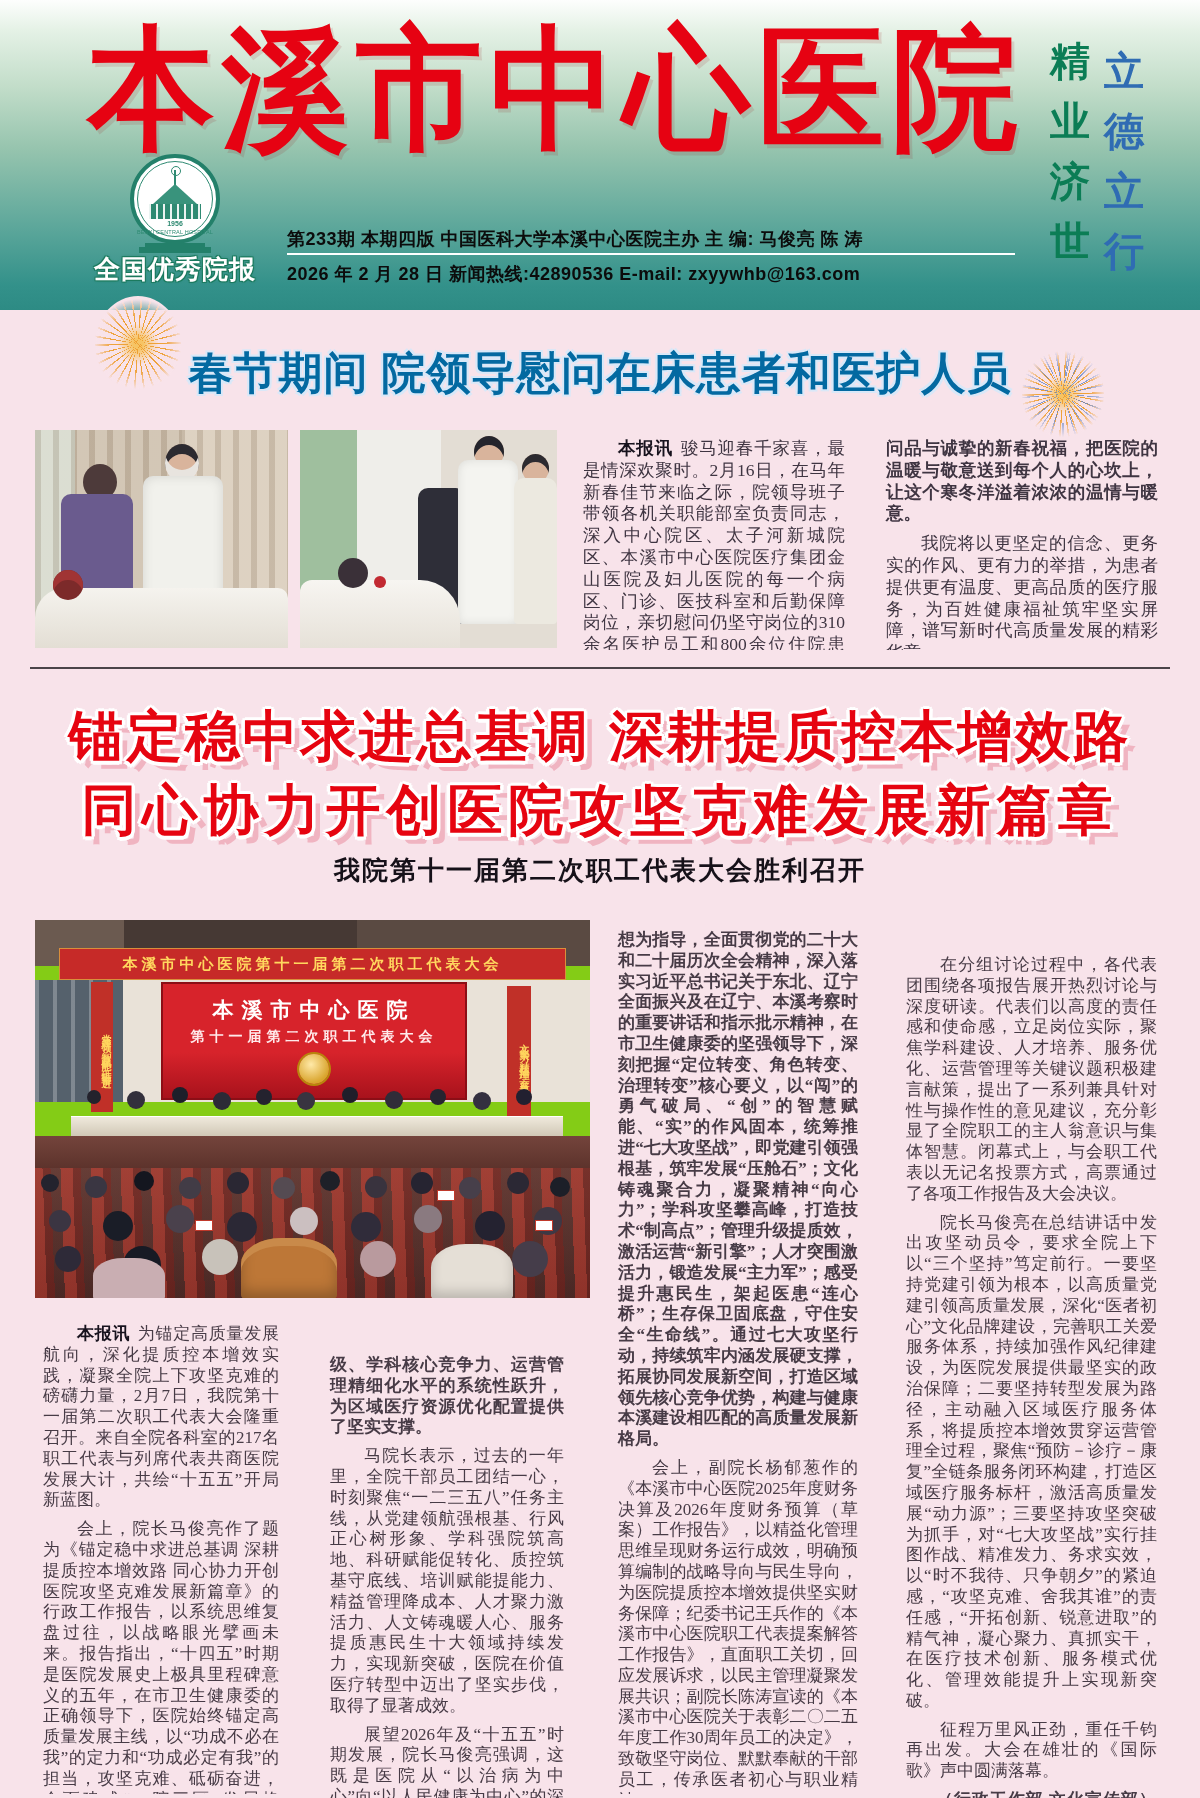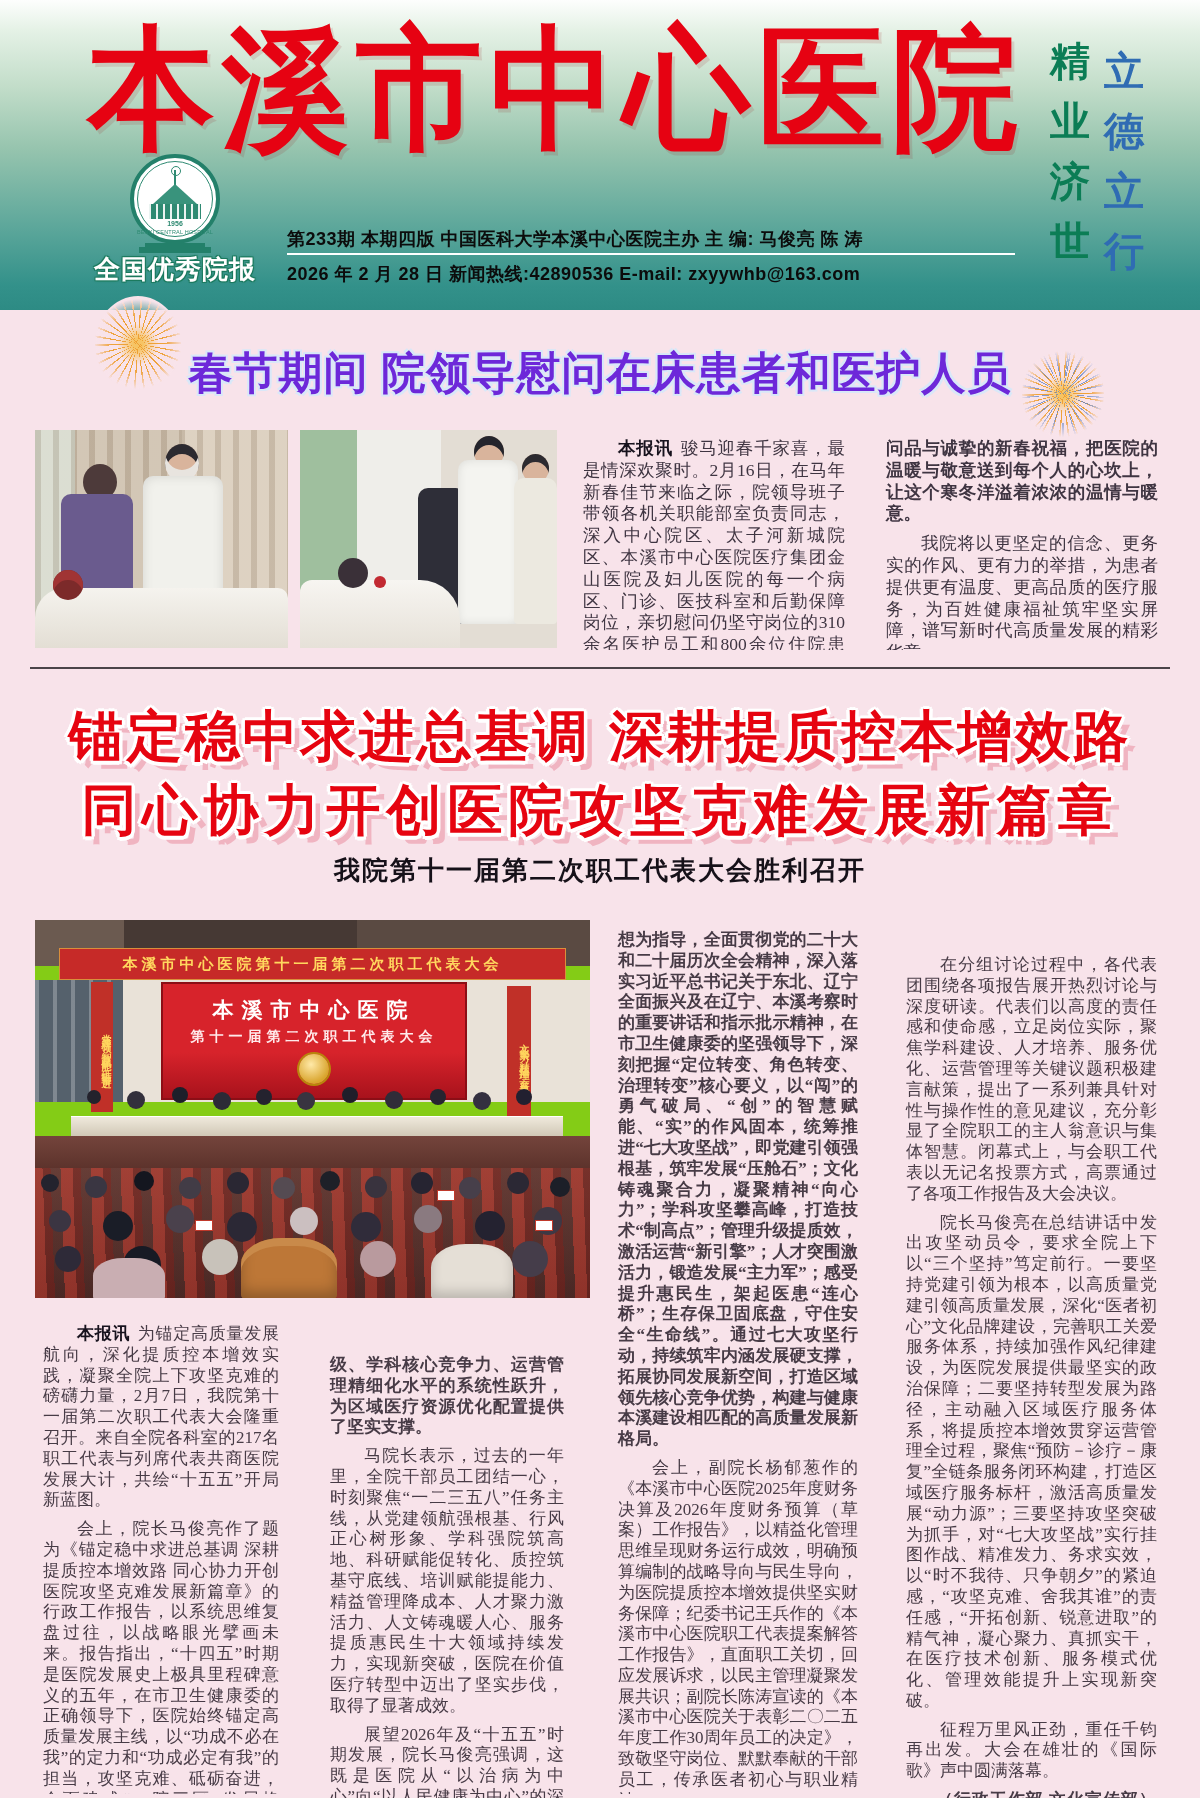--- a/index.html
+++ b/index.html
@@ -37,21 +37,21 @@
     font-size:26px;font-weight:900;color:#fff;letter-spacing:1px;
     text-shadow:1px 1px 0 #1b7a5e,-1px -1px 0 #1b7a5e,1px -1px 0 #1b7a5e,-1px 1px 0 #1b7a5e,0 0 3px #1b7a5e;}
 
   #pubinfo{position:absolute;left:287px;top:0;width:730px;height:310px;}
   #pub-line1{position:absolute;left:0;top:227px;width:730px;font-size:18px;font-weight:700;color:#0c0c0c;letter-spacing:.5px;white-space:nowrap;}
   #pub-rule{position:absolute;left:0;top:253px;width:728px;height:2px;background:#fff;}
   #pub-line2{position:absolute;left:0;top:262px;width:730px;font-size:18px;font-weight:700;color:#0c0c0c;letter-spacing:.5px;white-space:nowrap;}
 
   
   #a1-headline{position:absolute;left:170px;top:344px;width:860px;text-align:center;
-    font-size:44px;font-weight:900;color:#6d28d9;letter-spacing:1px;
+    font-size:44px;font-weight:900;color:#0369a1;letter-spacing:1px;
     text-shadow:2px 2px 0 #d9e8f8,-2px -2px 0 #d9e8f8,2px -2px 0 #d9e8f8,-2px 2px 0 #d9e8f8;}
   .fw{position:absolute;border-radius:50%;
     background:
       radial-gradient(circle at 50% 50%, rgba(248,227,234,0) 0 42%, #f8e3ea 70%),
       repeating-conic-gradient(from 3deg, rgba(238,158,48,.95) 0deg 2.5deg, rgba(238,158,48,0) 2.5deg 12deg),
       radial-gradient(circle at 50% 50%, #f6c464 0 8%, rgba(246,196,100,0) 32%);}
   .fw.blue{background:
       radial-gradient(circle at 50% 50%, rgba(248,227,234,0) 0 42%, #f8e3ea 70%),
       repeating-conic-gradient(from 9deg, rgba(92,130,198,.75) 0deg 2deg, rgba(92,130,198,0) 2deg 17deg),
       repeating-conic-gradient(from 3deg, rgba(238,158,48,.95) 0deg 2.5deg, rgba(238,158,48,0) 2.5deg 12deg),

